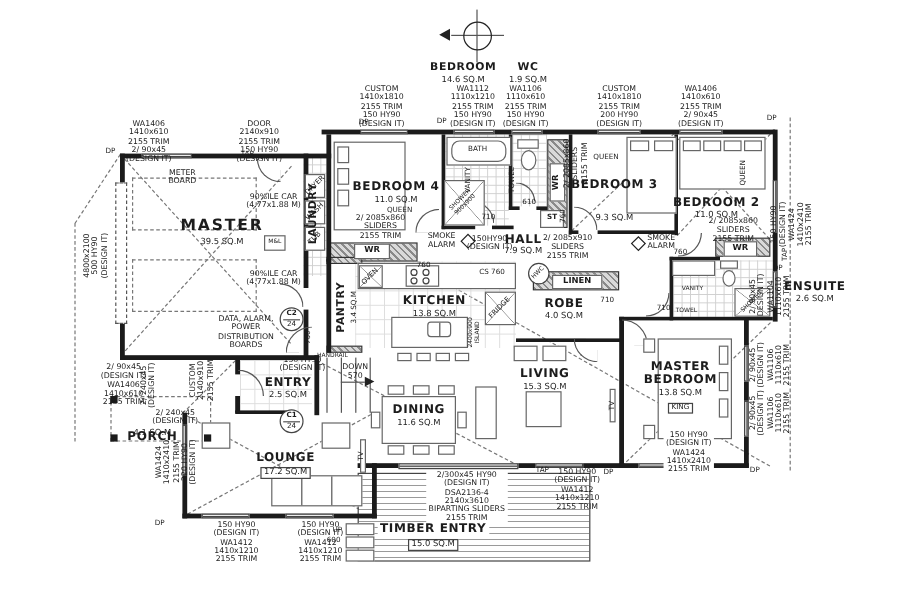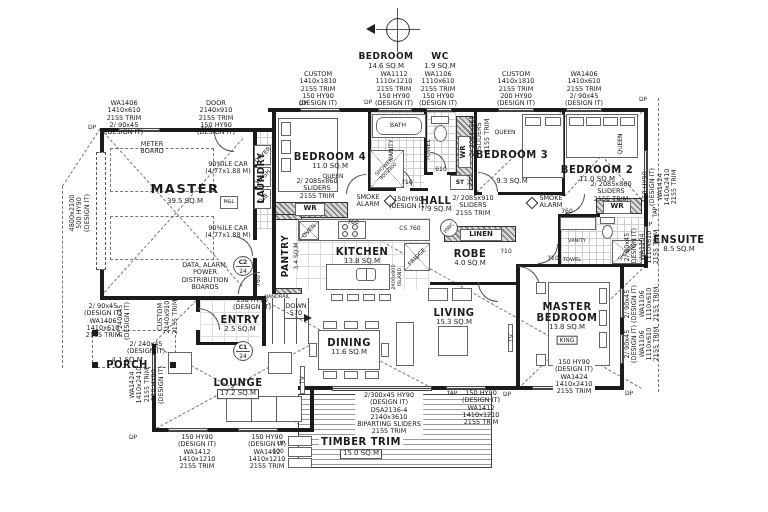--- a/index.html
+++ b/index.html
@@ -325,21 +325,21 @@
   <div class="t t6 tv" style="left:258px;top:281px">760</div>
 
   <div class="t rl" style="left:597px;top:169px">BEDROOM 2</div>
   <div class="t ar" style="left:597px;top:180px">11.0 SQ.M</div>
   <div class="t sp" style="left:611px;top:192px">2/ 2085x860<br>SLIDERS<br>2155 TRIM</div>
   <div class="t t6 tv" style="left:620px;top:144px">QUEEN</div>
   <div class="t ar b" style="left:617px;top:207px">WR</div>
   <div class="t sp tv" style="left:660px;top:187px">150 HY90<br>(DESIGN IT)<br>WA1424<br>1410x2410<br>2155 TRIM</div>
 
   <div class="t rl" style="left:679px;top:239px">ENSUITE</div>
-  <div class="t ar" style="left:679px;top:250px">8.5 SQ.M</div>
+  <div class="t ar" style="left:679px;top:250px">2.6 SQ.M</div>
   <div class="t sp tv" style="left:642px;top:247px">2/ 90x45<br>(DESIGN IT)<br>WA1104<br>1110x610<br>2155 TRIM</div>
   <div class="t sp tv" style="left:642px;top:304px">2/ 90x45<br>(DESIGN IT)<br>WA1106<br>1110x610<br>2155 TRIM</div>
   <div class="t sp tv" style="left:642px;top:344px">2/ 90x45<br>(DESIGN IT)<br>WA1106<br>1110x610<br>2155 TRIM</div>
   <div class="t t5" style="left:577px;top:241px">VANITY</div>
   <div class="t t5" style="left:572px;top:260px">TOWEL</div>
   <div class="t t5 td" style="left:627px;top:252px">SHOWER</div>
   <div class="t t6" style="left:553px;top:258px">710</div>
 
   <div class="t ar b" style="left:481px;top:235px">LINEN</div>
   <div class="t t5 td" style="left:449px;top:228px">HWC</div>
@@ -385,17 +385,17 @@
   <div class="t sp tv" style="left:124px;top:321px">2/ 240x45<br>(DESIGN IT)</div>
   <div class="t sp tv" style="left:168px;top:317px">CUSTOM<br>2140x910<br>2155 TRIM</div>
   <div class="t sp tv" style="left:147px;top:385px">WA1424<br>1410x2410<br>2155 TRIM<br>220 HY90<br>(DESIGN IT)</div>
   <div class="t sp tv" style="left:80px;top:213px">4800x2100<br>500 HY90<br>(DESIGN IT)</div>
 
   <div class="t sp" style="left:197px;top:452px">150 HY90<br>(DESIGN IT)<br>WA1412<br>1410x1210<br>2155 TRIM</div>
   <div class="t sp" style="left:267px;top:452px">150 HY90<br>(DESIGN IT)<br>WA1412<br>1410x1210<br>2155 TRIM</div>
   <div class="t t6" style="left:281px;top:443px">UP</div>
   <div class="t t6" style="left:278px;top:451px">600</div>
   <div class="t sp wbg" style="left:389px;top:414px">2/300x45 HY90<br>(DESIGN IT)<br>DSA2136-4<br>2140x3610<br>BIPARTING SLIDERS<br>2155 TRIM</div>
-  <div class="t rl wbg" style="left:361px;top:441px">TIMBER TRIM</div>
+  <div class="t rl wbg" style="left:361px;top:441px">TIMBER ENTRY</div>
   <div class="t ar bx" style="left:361px;top:454px">15.0 SQ.M</div>
   <div class="t sp" style="left:481px;top:408px">150 HY90<br>(DESIGN IT)<br>WA1412<br>1410x1210<br>2155 TRIM</div>
 
 </div>
 
 </body></html>

